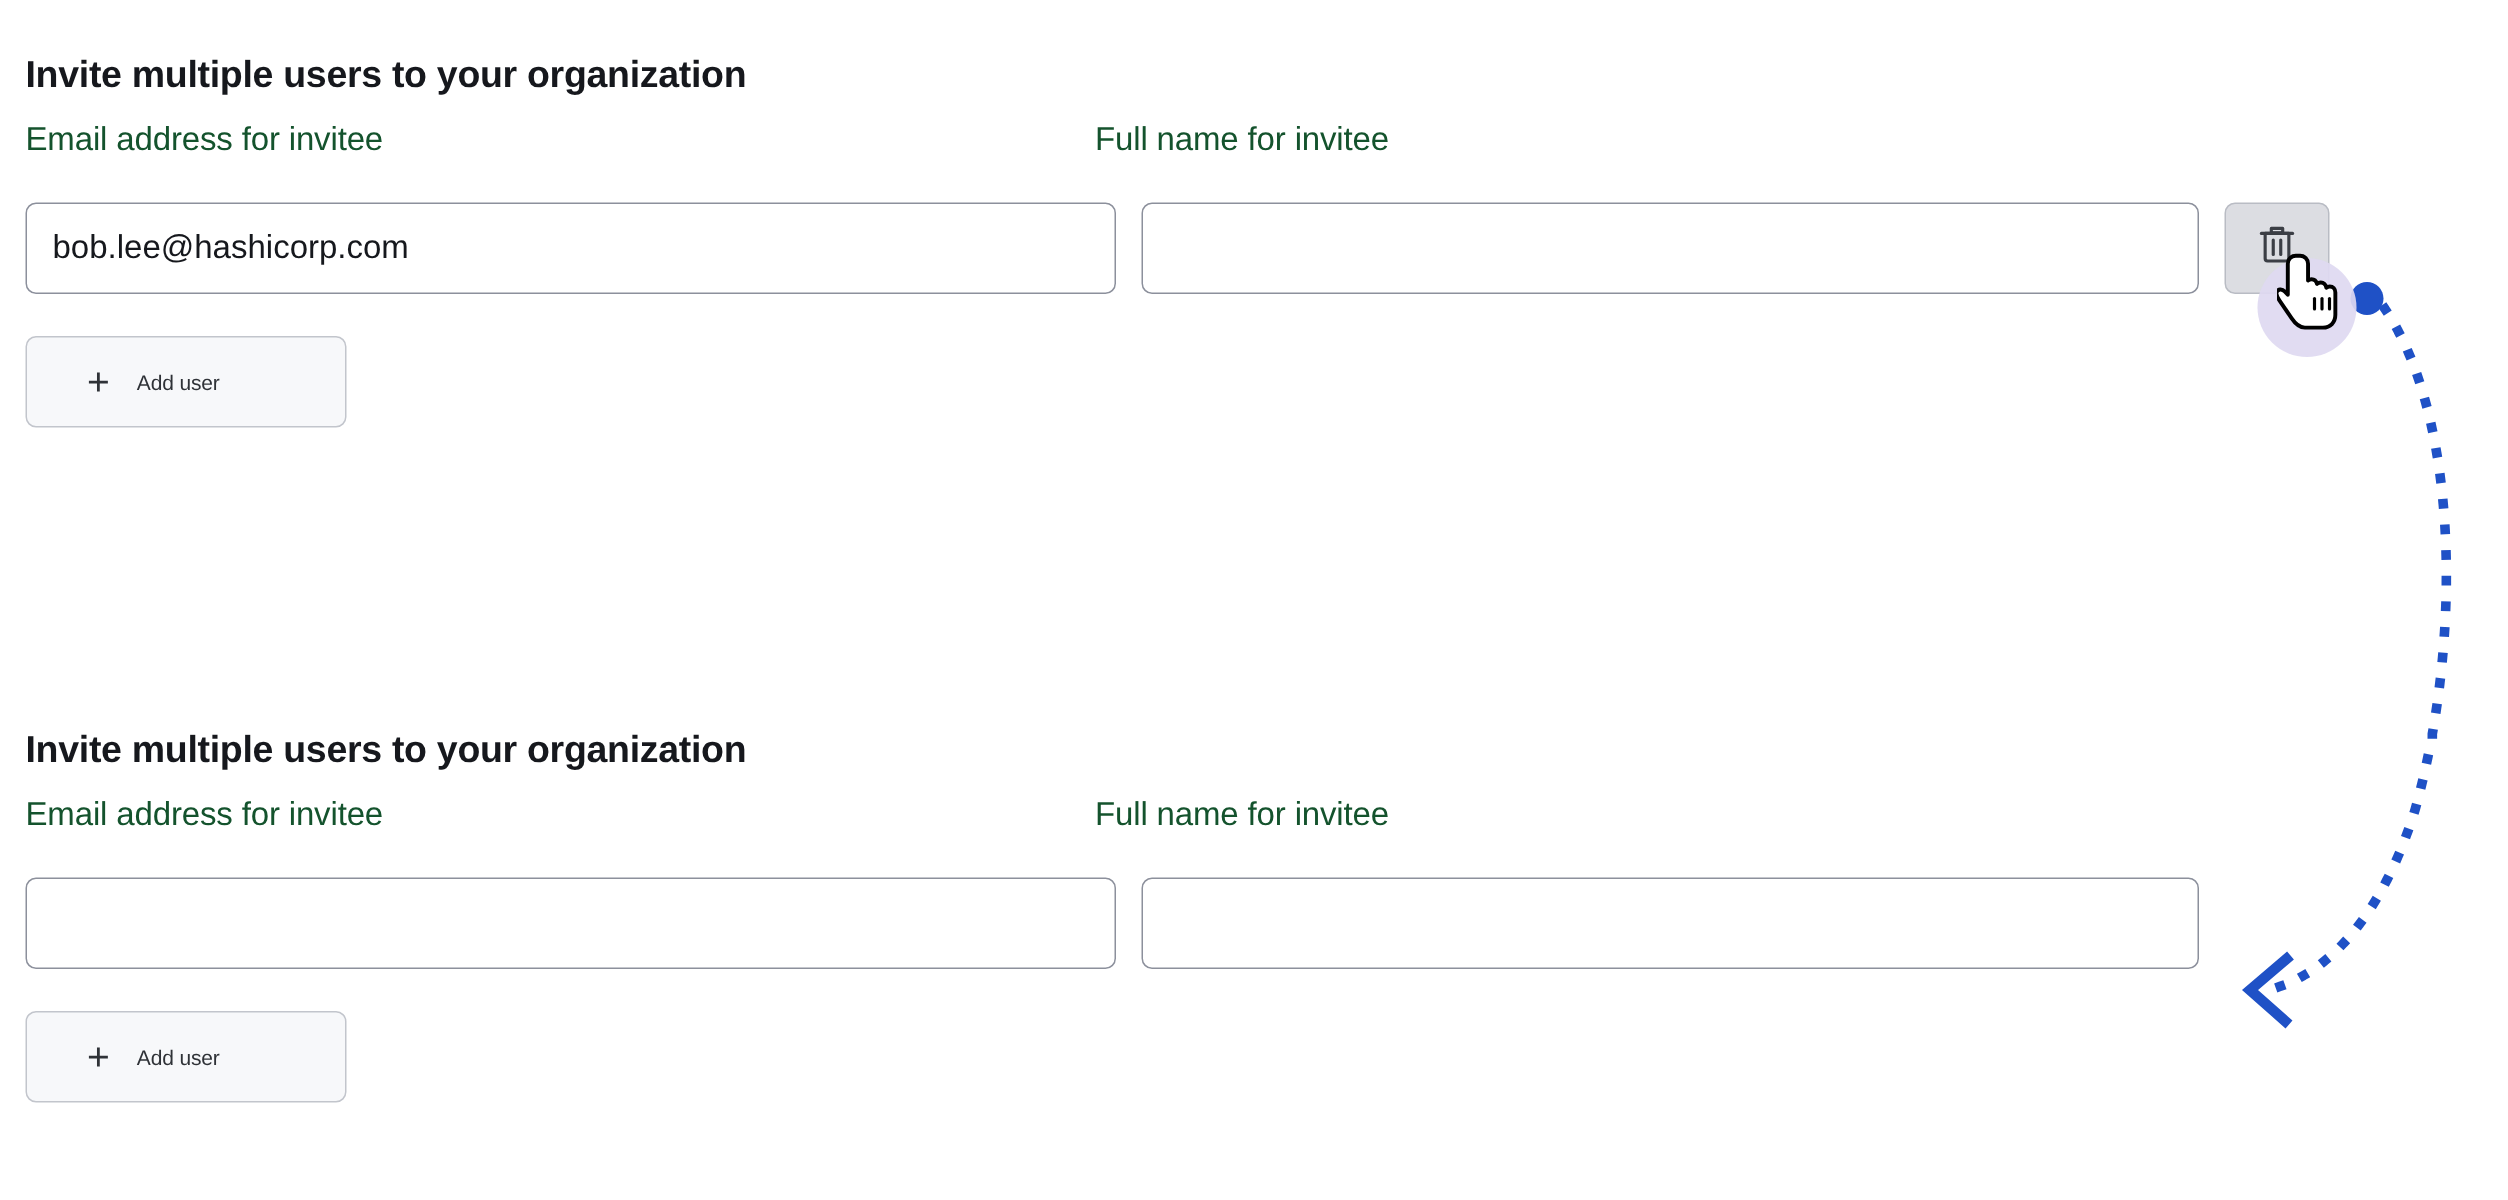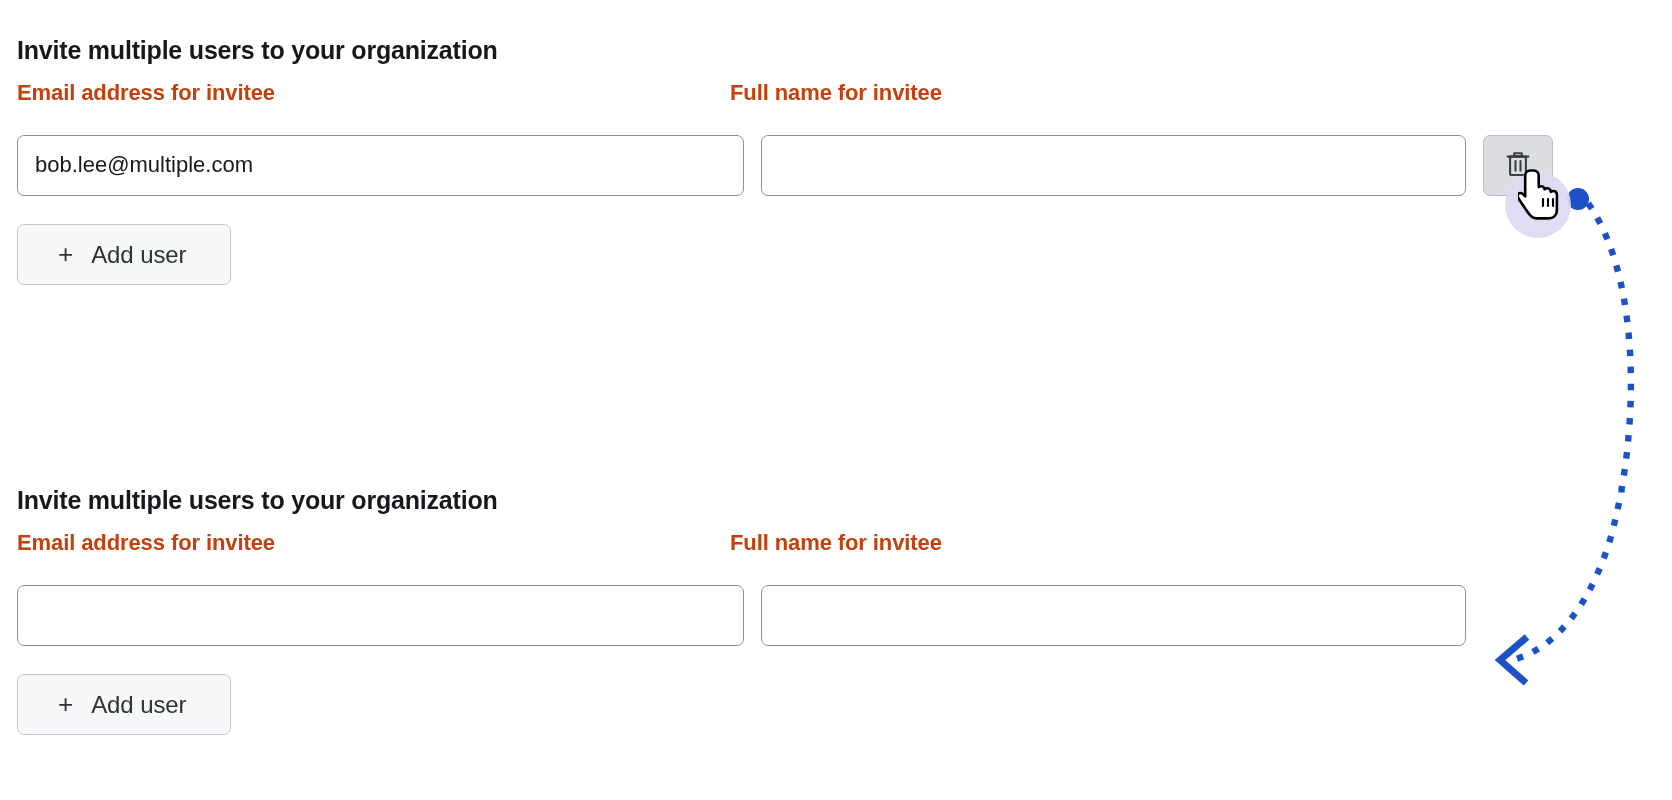--- a/index.html
+++ b/index.html
@@ -33,23 +33,23 @@
     letter-spacing: -0.2px;
     color: #16181d;
     white-space: nowrap;
     margin-top: 16px;
   }
 
   .field-label {
     position: absolute;
     top: 80px;
     font-size: 22px;
-    font-weight: 700;
+    font-weight: 400;
     letter-spacing: -0.1px;
-    color: #c2410c;
+    color: #14532d;
     white-space: nowrap;
   }
   .label-email { left: 17px; }
   .label-name  { left: 730px; }
 
   .text-input {
     position: absolute;
     top: 135px;
     height: 61px;
     background: #ffffff;
@@ -85,21 +85,21 @@
     font-family: "Liberation Sans", sans-serif;
   }
   .plus-icon {
     font-size: 26px;
     font-weight: 400;
     color: #2f3237;
     line-height: 1;
     margin-top: -2px;
   }
   .add-user-label {
-    font-size: 24px;
+    font-size: 14px;
     font-weight: 400;
     color: #2f3237;
     letter-spacing: -0.1px;
   }
 
   
   .delete-button {
     position: absolute;
     left: 1483px;
     top: 135px;
@@ -147,21 +147,21 @@
 <div id="canvas">
 
   <div class="form-section" id="section-1">
 
     <div class="section-heading">Invite multiple users to your organization</div>
 
     <div class="field-label label-email">Email address for invitee</div>
 
     <div class="field-label label-name">Full name for invitee</div>
 
-    <div class="text-input input-email">bob.lee@multiple.com</div>
+    <div class="text-input input-email">bob.lee@hashicorp.com</div>
 
     <div class="text-input input-name"></div>
 
     <div class="delete-button">
       <span>
         <svg width="26" height="28" viewBox="0 0 26 28" fill="none" xmlns="http://www.w3.org/2000/svg">
           <path d="M9.2 3.2 H16.8 V6.2 H9.2 Z" stroke="#3b3e45" stroke-width="2.1" stroke-linejoin="round" fill="none"></path>
           <line x1="2.6" y1="6.6" x2="23.4" y2="6.6" stroke="#3b3e45" stroke-width="2.1" stroke-linecap="round"></line>
           <path d="M5.1 6.6 H20.9 V23.4 A1.6 1.6 0 0 1 19.3 25 H6.7
                    A1.6 1.6 0 0 1 5.1 23.4 Z" stroke="#3b3e45" stroke-width="2.1" stroke-linejoin="round" fill="none"></path>

